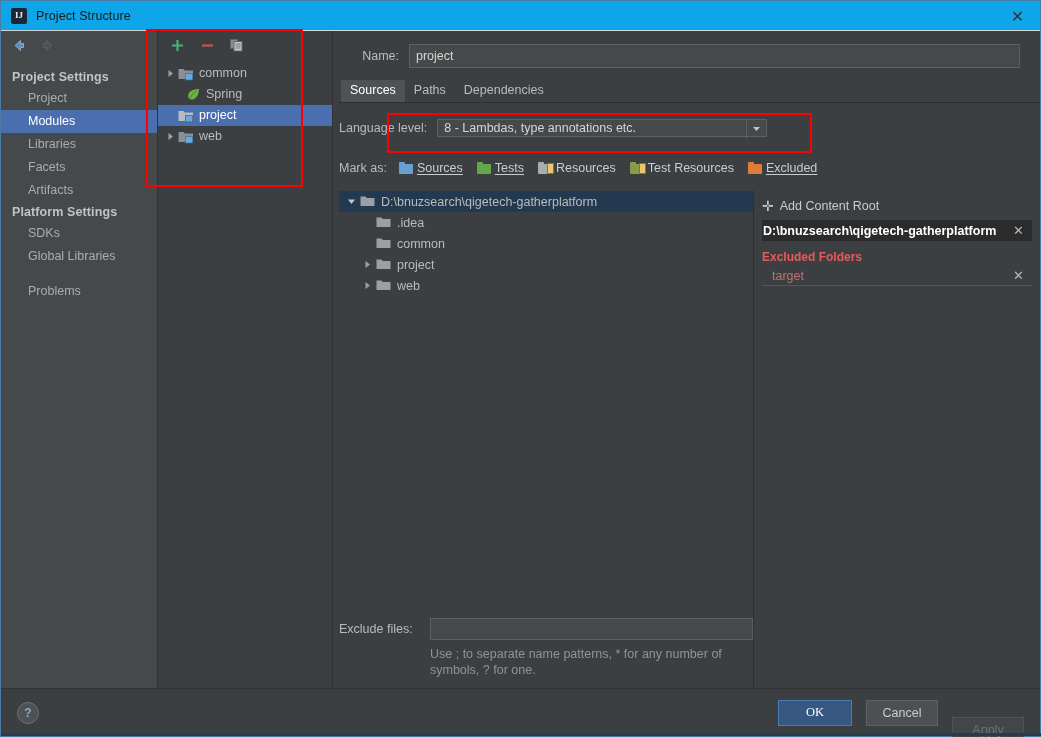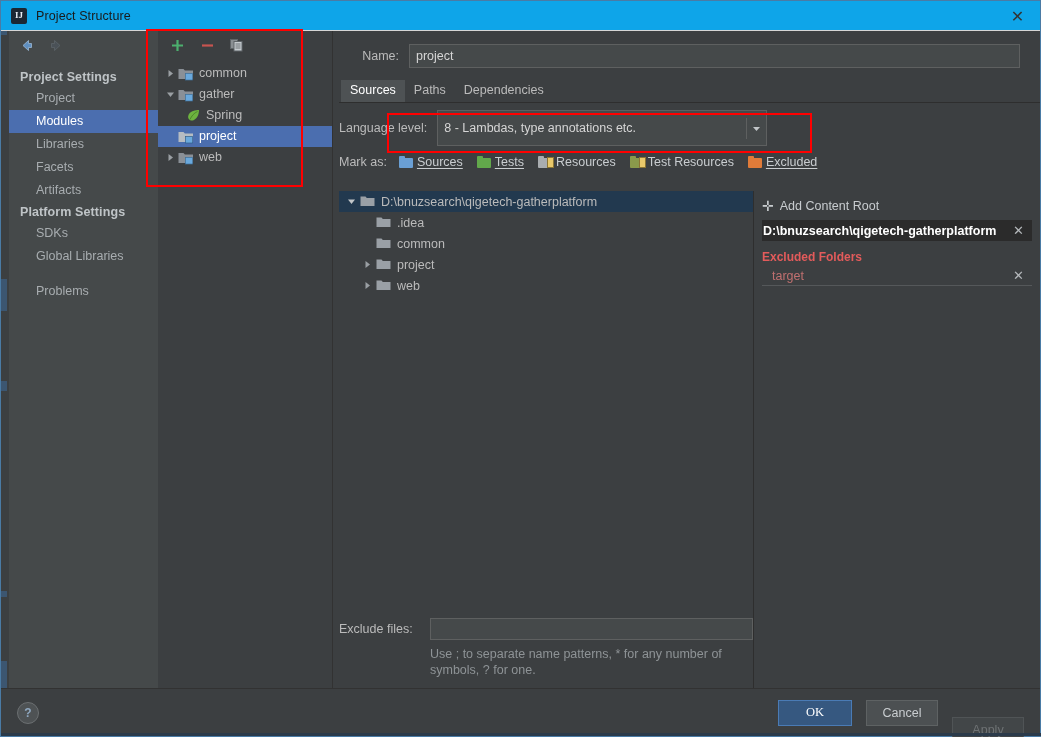--- a/index.html
+++ b/index.html
@@ -40,21 +40,21 @@
   }
 
   
   #body {
     position: absolute; left: 0; top: 30px; width: 1039px; height: 657px;
     background: #3c3f41;
   }
 
   
   #sidebar {
-    position: absolute; left: 8px; top: 0; width: 157px; height: 657px;
+    position: absolute; left: 0; top: 0; width: 157px; height: 657px;
     background: #45494a;
     border-right: 1px solid #323232;
   }
   #nav-arrows {
     height: 28px; display: flex; align-items: center; padding-left: 9px; gap: 13px;
   }
   .nav-arrow { width: 17px; height: 17px; display:flex; align-items:center; justify-content:center; }
   .nav-arrow svg { display: block; }
   #sidebar-list { margin-top: 8px; }
   .sb-group {
@@ -117,31 +117,31 @@
   }
   .tab {
     font-size: 12.5px; color: #bbbbbb; padding: 3px 9px 4px 9px; line-height: 15px;
   }
   .tab.active { background: #4e5254; color: #ffffff; }
 
   
   #lang-row { display: flex; align-items: center; height: 30px; margin-top: 10px; padding-left: 6px; }
   #lang-label { margin-right: 10px; }
   .combo {
-    width: 330px; height: 36px; background: #45494a; border: 1px solid #5e6060;
+    width: 330px; height: 18px; background: #45494a; border: 1px solid #5e6060;
     display: flex; align-items: center; position: relative;
   }
   .combo .combo-value { flex: 1; font-size: 12.5px; color: #d6d6d6; padding-left: 6px; line-height: 15px; }
   .combo .combo-arrow {
     width: 20px; height: 21px; display: flex; align-items: center; justify-content: center;
     border-left: 1px solid #5e6060;
   }
 
   
-  #markas-row { display: flex; align-items: center; height: 26px; margin-top: 6px; padding-left: 6px; gap: 0; }
+  #markas-row { display: flex; align-items: flex-end; height: 26px; margin-top: 6px; padding-left: 6px; gap: 0; }
   #markas-label { margin-right: 12px; }
   .mark-btn { display: flex; align-items: center; gap: 4px; margin-right: 14px; font-size: 12.5px; color: #c9cdd0; }
   .fo { width: 14px; height: 12px; position: relative; display: inline-block; }
   .fo::before {
     content: ""; position: absolute; left: 0; top: 2px; width: 14px; height: 10px; border-radius: 1px;
     background: var(--fc, #6a9fd4);
   }
   .fo::after {
     content: ""; position: absolute; left: 0; top: 0px; width: 6px; height: 3px; border-radius: 1px 1px 0 0;
     background: var(--fc, #6a9fd4);
@@ -307,34 +307,20 @@
           </div>
           <div class="m-icon">
             <svg width="16" height="14" viewBox="0 0 16 14">
               <path d="M0.5 2 h5 l1.4 1.6 h8.1 v8.4 h-14.5 z" fill="#8a9097"></path>
               <rect x="7.5" y="6.5" width="7" height="6.5" fill="#6aa9dd" stroke="#3e6f9b" stroke-width=".7"></rect>
             </svg>
           </div>
           <div class="m-label">common</div>
         </div>
 
-        <div class="m-row">
-          <div class="m-arrow">
-            <svg width="9" height="9" viewBox="0 0 9 9">
-                <path d="M1 2.5 L8 2.5 L4.5 7 Z" fill="#9a9fa3"></path>
-              </svg>
-          </div>
-          <div class="m-icon">
-            <svg width="16" height="14" viewBox="0 0 16 14">
-              <path d="M0.5 2 h5 l1.4 1.6 h8.1 v8.4 h-14.5 z" fill="#8a9097"></path>
-              <rect x="7.5" y="6.5" width="7" height="6.5" fill="#6aa9dd" stroke="#3e6f9b" stroke-width=".7"></rect>
-            </svg>
-          </div>
-          <div class="m-label">gather</div>
-        </div>
 
         <div class="m-row">
           <div class="m-indent"></div>
           <div class="m-icon">
             <svg width="15" height="15" viewBox="0 0 15 15">
               <path d="M13 2 C13 2 3.5 1.5 2.2 8 C1.5 11.5 5 13.5 8 12 C12 10 13 5 13 2 Z" fill="#6db33f"></path>
               <path d="M11.5 3.5 C8 5 5.5 8 4 11.5" stroke="#4e8a2c" stroke-width="1" fill="none"></path>
             </svg>
           </div>
           <div class="m-label">Spring</div>

